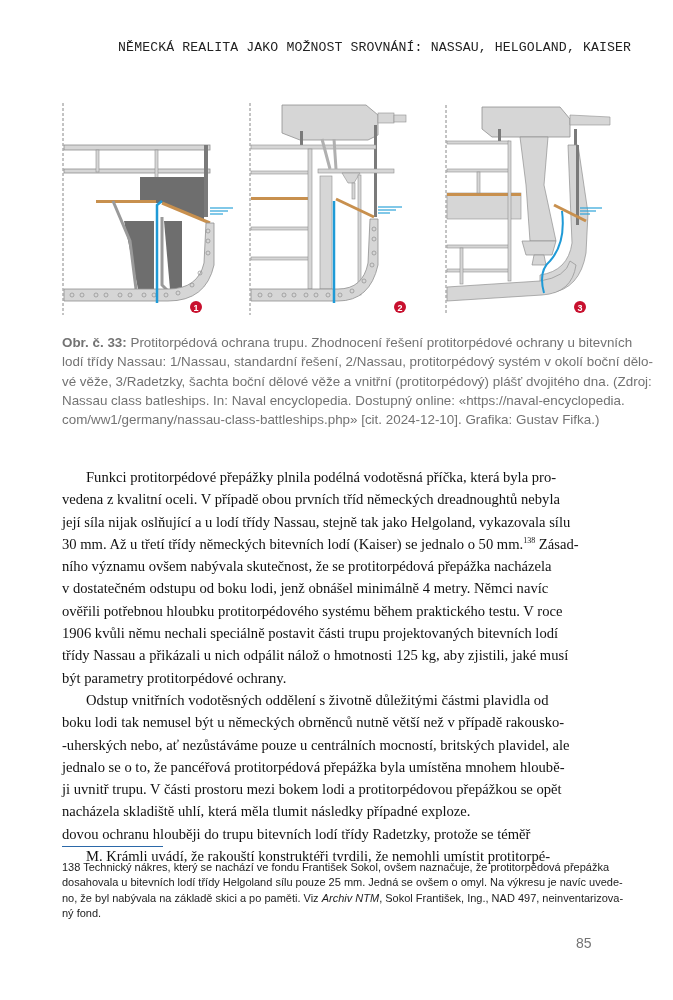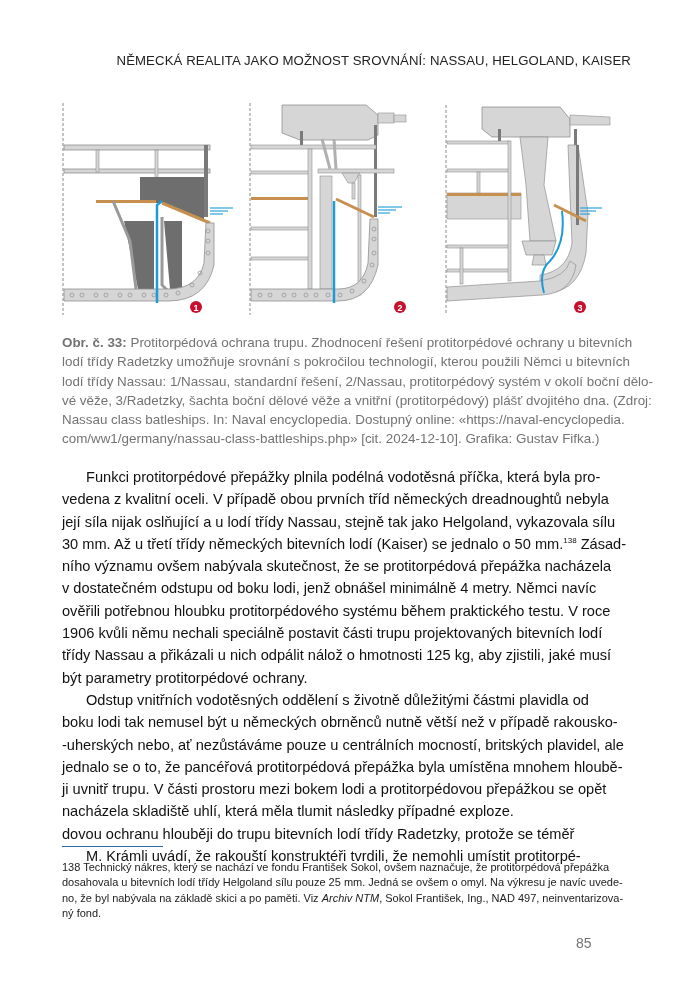--- a/index.html
+++ b/index.html
@@ -1,23 +1,23 @@
 <!DOCTYPE html>
 <html><head>
   <meta charset="utf-8">
   <style>
     html, body { margin: 0; padding: 0; background: #ffffff; }
     body { width: 673px; height: 1000px; position: relative; overflow: hidden; font-family: "DejaVu Sans", sans-serif; color: #1a1a1a; }
-    .running-head { position: absolute; top: 40px; right: 42px; font-family: Liberation Sans, sans-serif; font-size: 13.2px; letter-spacing: 0.1px; color: #222; white-space: nowrap; margin-top: 13px; }
+    .running-head { position: absolute; top: 40px; right: 42px; font-family: Liberation Mono, monospace; font-size: 13.2px; letter-spacing: 0.1px; color: #222; white-space: nowrap; }
     .figure { position: absolute; left: 58px; top: 93px; width: 576px; height: 228px; }
     .figure svg { display: block; }
     .caption { position: absolute; left: 62px; top: 333px; width: 580px; font-family: "Liberation Sans", sans-serif; font-size: 13.4px; line-height: 19.3px; color: #737373; }
     .caption .label { font-weight: bold; }
     .caption .line { display: block; white-space: nowrap; text-align: justify; }
-    .body-text { position: absolute; left: 62px; top: 466px; width: 580px; font-family: Liberation Sans, sans-serif; font-size: 14.6px; line-height: 22.3px; color: #111; }
+    .body-text { position: absolute; left: 62px; top: 466px; width: 580px; font-family: Liberation Serif, serif; font-size: 14.6px; line-height: 22.3px; color: #111; }
     .body-text .line { display: block; white-space: nowrap; height: 22.3px; }
     .body-text .indent { padding-left: 24px; }
     .body-text sup { font-size: 8px; vertical-align: 6px; line-height: 0; }
     .fn-rule { position: absolute; left: 62px; top: 846px; width: 101px; height: 1px; background: #2b68a8; }
     .footnote { position: absolute; left: 62px; top: 860px; width: 578px; font-family: Liberation Sans, sans-serif; font-size: 11px; line-height: 15.4px; color: #222; }
     .footnote .line { display: block; white-space: nowrap; }
     .footnote em { font-style: italic; }
     .page-number { position: absolute; left: 576px; top: 935px; font-family: "Liberation Sans", sans-serif; font-size: 14px; color: #737373; }
   </style>
 </head>
@@ -170,21 +170,20 @@
         <line x1="150" y1="121" x2="160" y2="121"></line>
       </g>
       <circle cx="150" cy="214" r="6" fill="#c8102e"></circle>
       <text x="150" y="218" font-size="9" font-weight="bold" fill="#fff" text-anchor="middle" font-family="Liberation Sans, sans-serif">3</text>
     </g>
   </svg>
 </div>
 
 <div class="caption">
   <span class="line"><span class="label">Obr. č. 33:</span><span> Protitorpédová ochrana trupu. Zhodnocení řešení protitorpédové ochrany u bitevních</span></span>
-  <span class="line">lodí třídy Radetzky umožňuje srovnání s pokročilou technologií, kterou použili Němci u bitevních</span>
   <span class="line">lodí třídy Nassau: 1/Nassau, standardní řešení, 2/Nassau, protitorpédový systém v okolí boční dělo-</span>
   <span class="line">vé věže, 3/Radetzky, šachta boční dělové věže a vnitřní (protitorpédový) plášť dvojitého dna. (Zdroj:</span>
   <span class="line">Nassau class batleships. In: Naval encyclopedia. Dostupný online: «https://naval-encyclopedia.</span>
   <span class="line">com/ww1/germany/nassau-class-battleships.php» [cit. 2024-12-10]. Grafika: Gustav Fifka.)</span>
 </div>
 
 <div class="body-text">
   <span class="line indent">Funkci protitorpédové přepážky plnila podélná vodotěsná příčka, která byla pro-</span>
   <span class="line">vedena z kvalitní oceli. V případě obou prvních tříd německých dreadnoughtů nebyla</span>
   <span class="line">její síla nijak oslňující a u lodí třídy Nassau, stejně tak jako Helgoland, vykazovala sílu</span>

